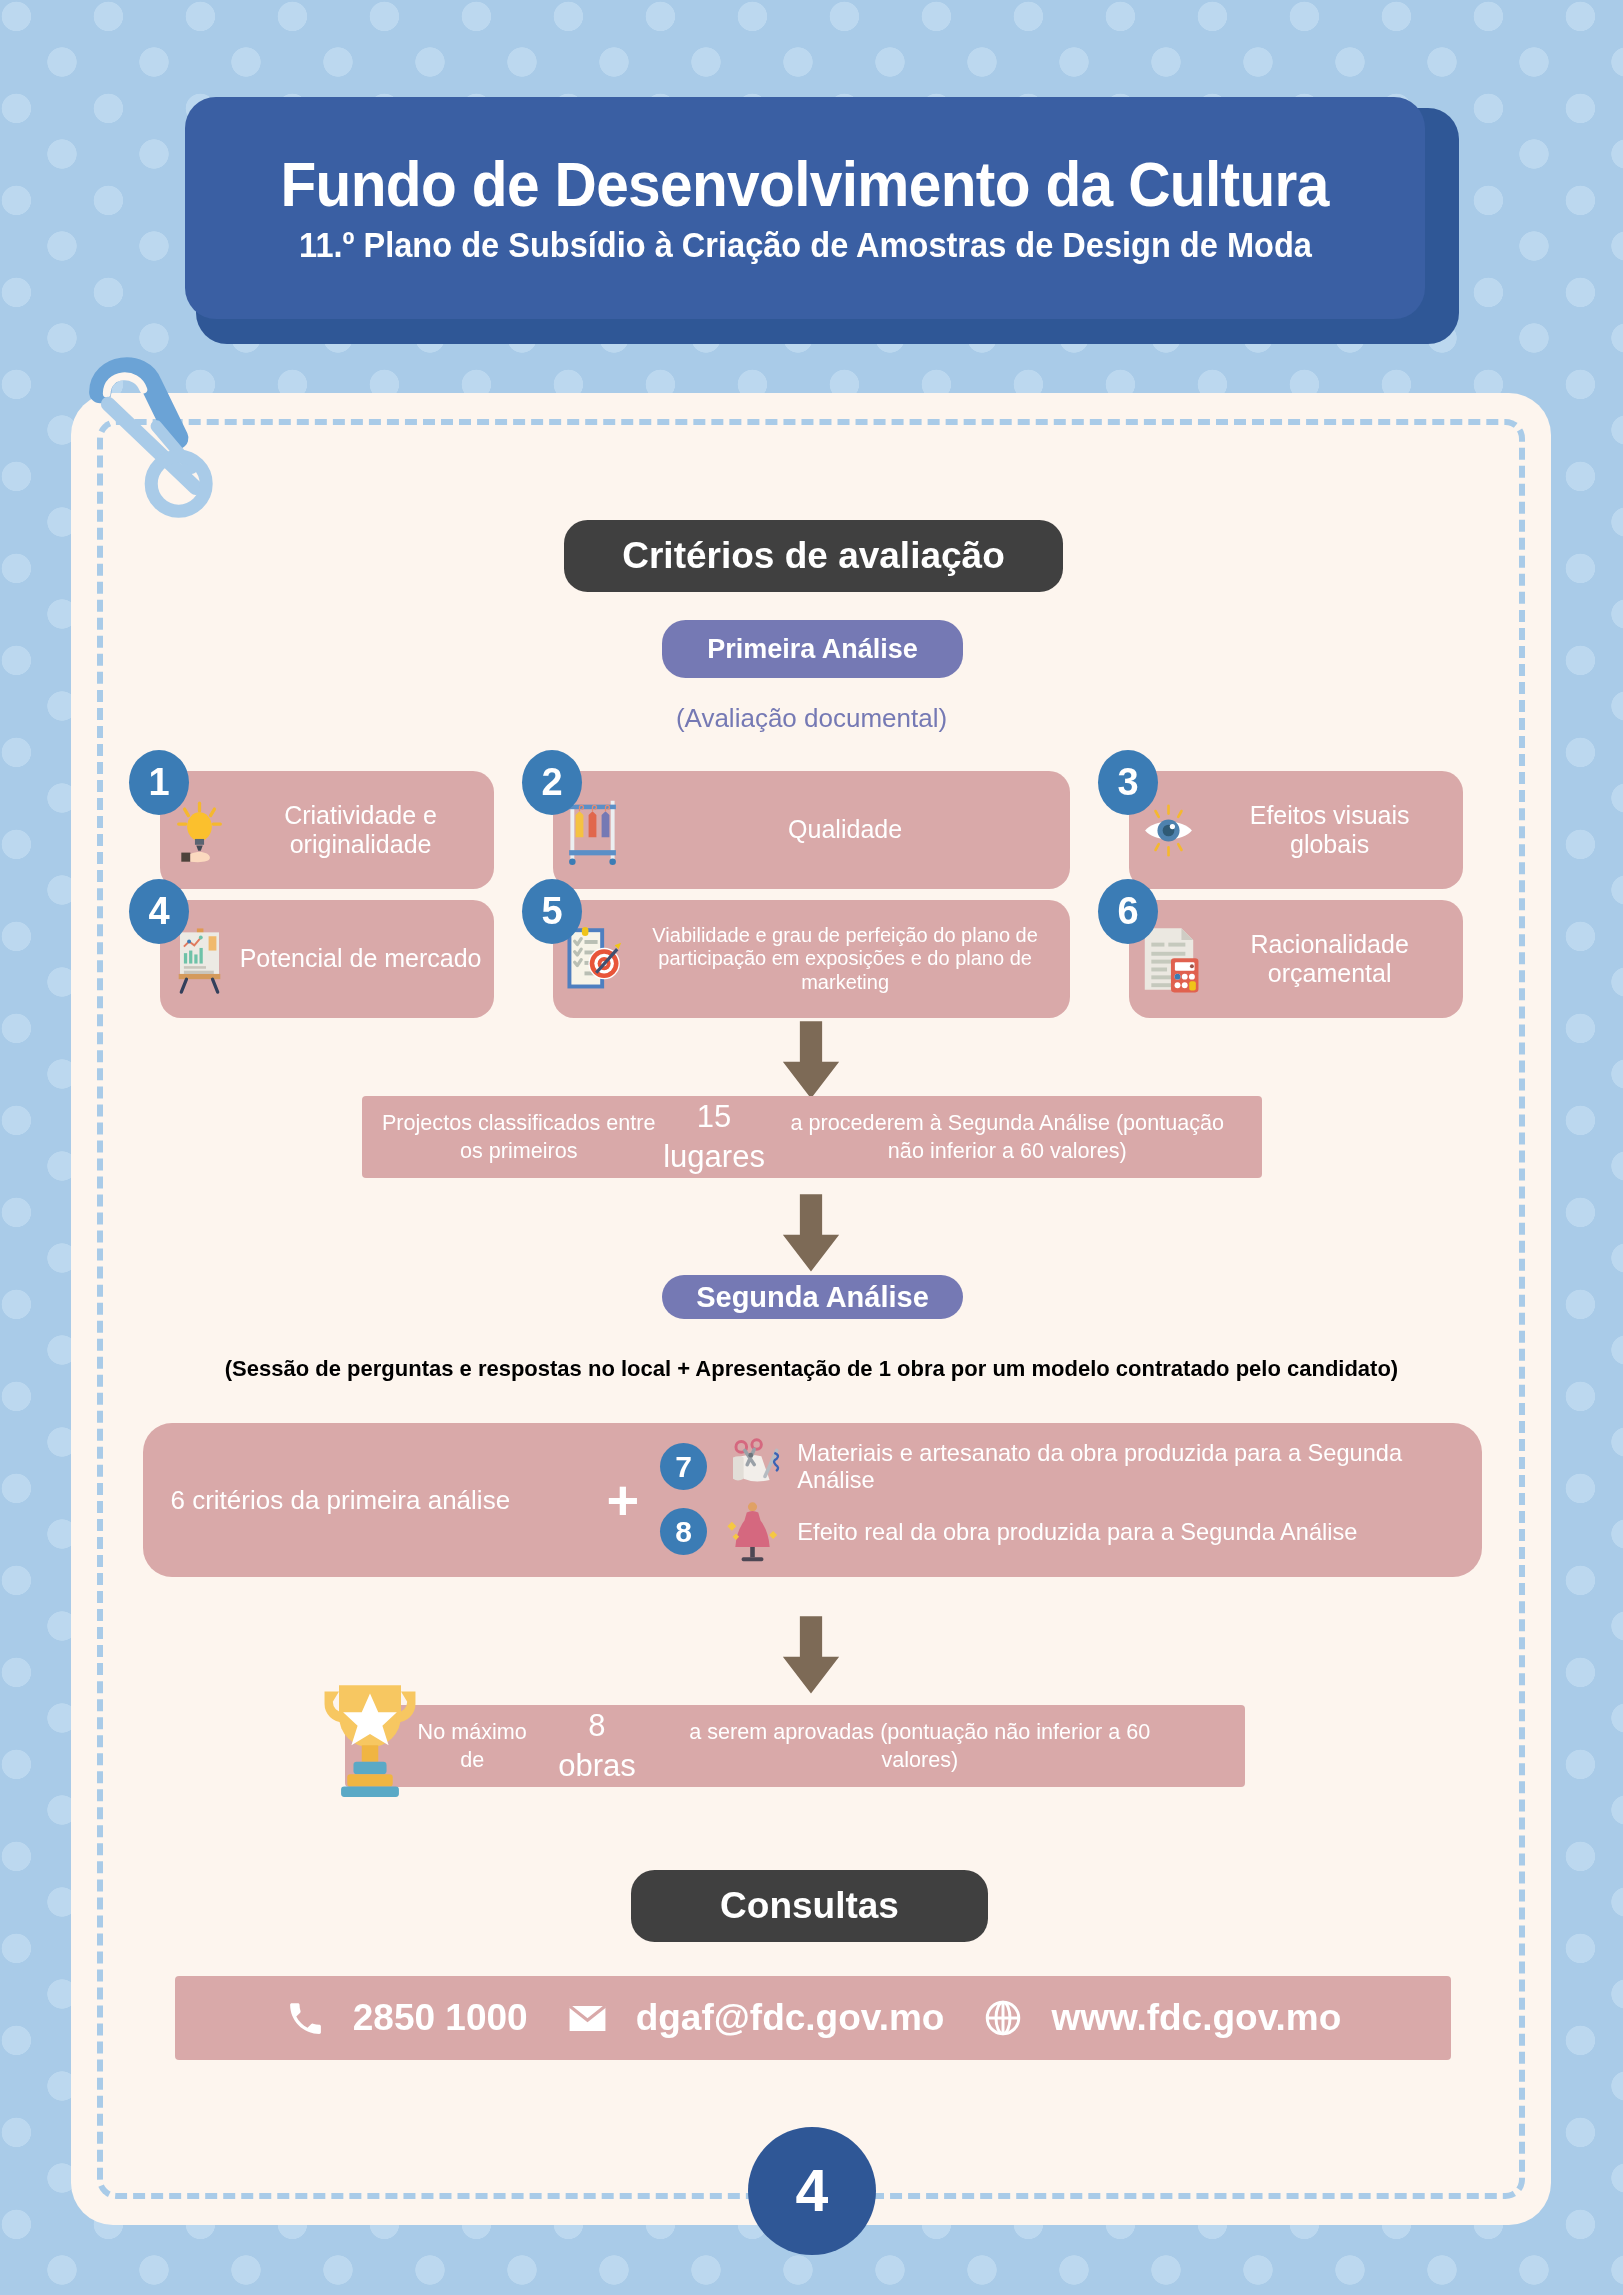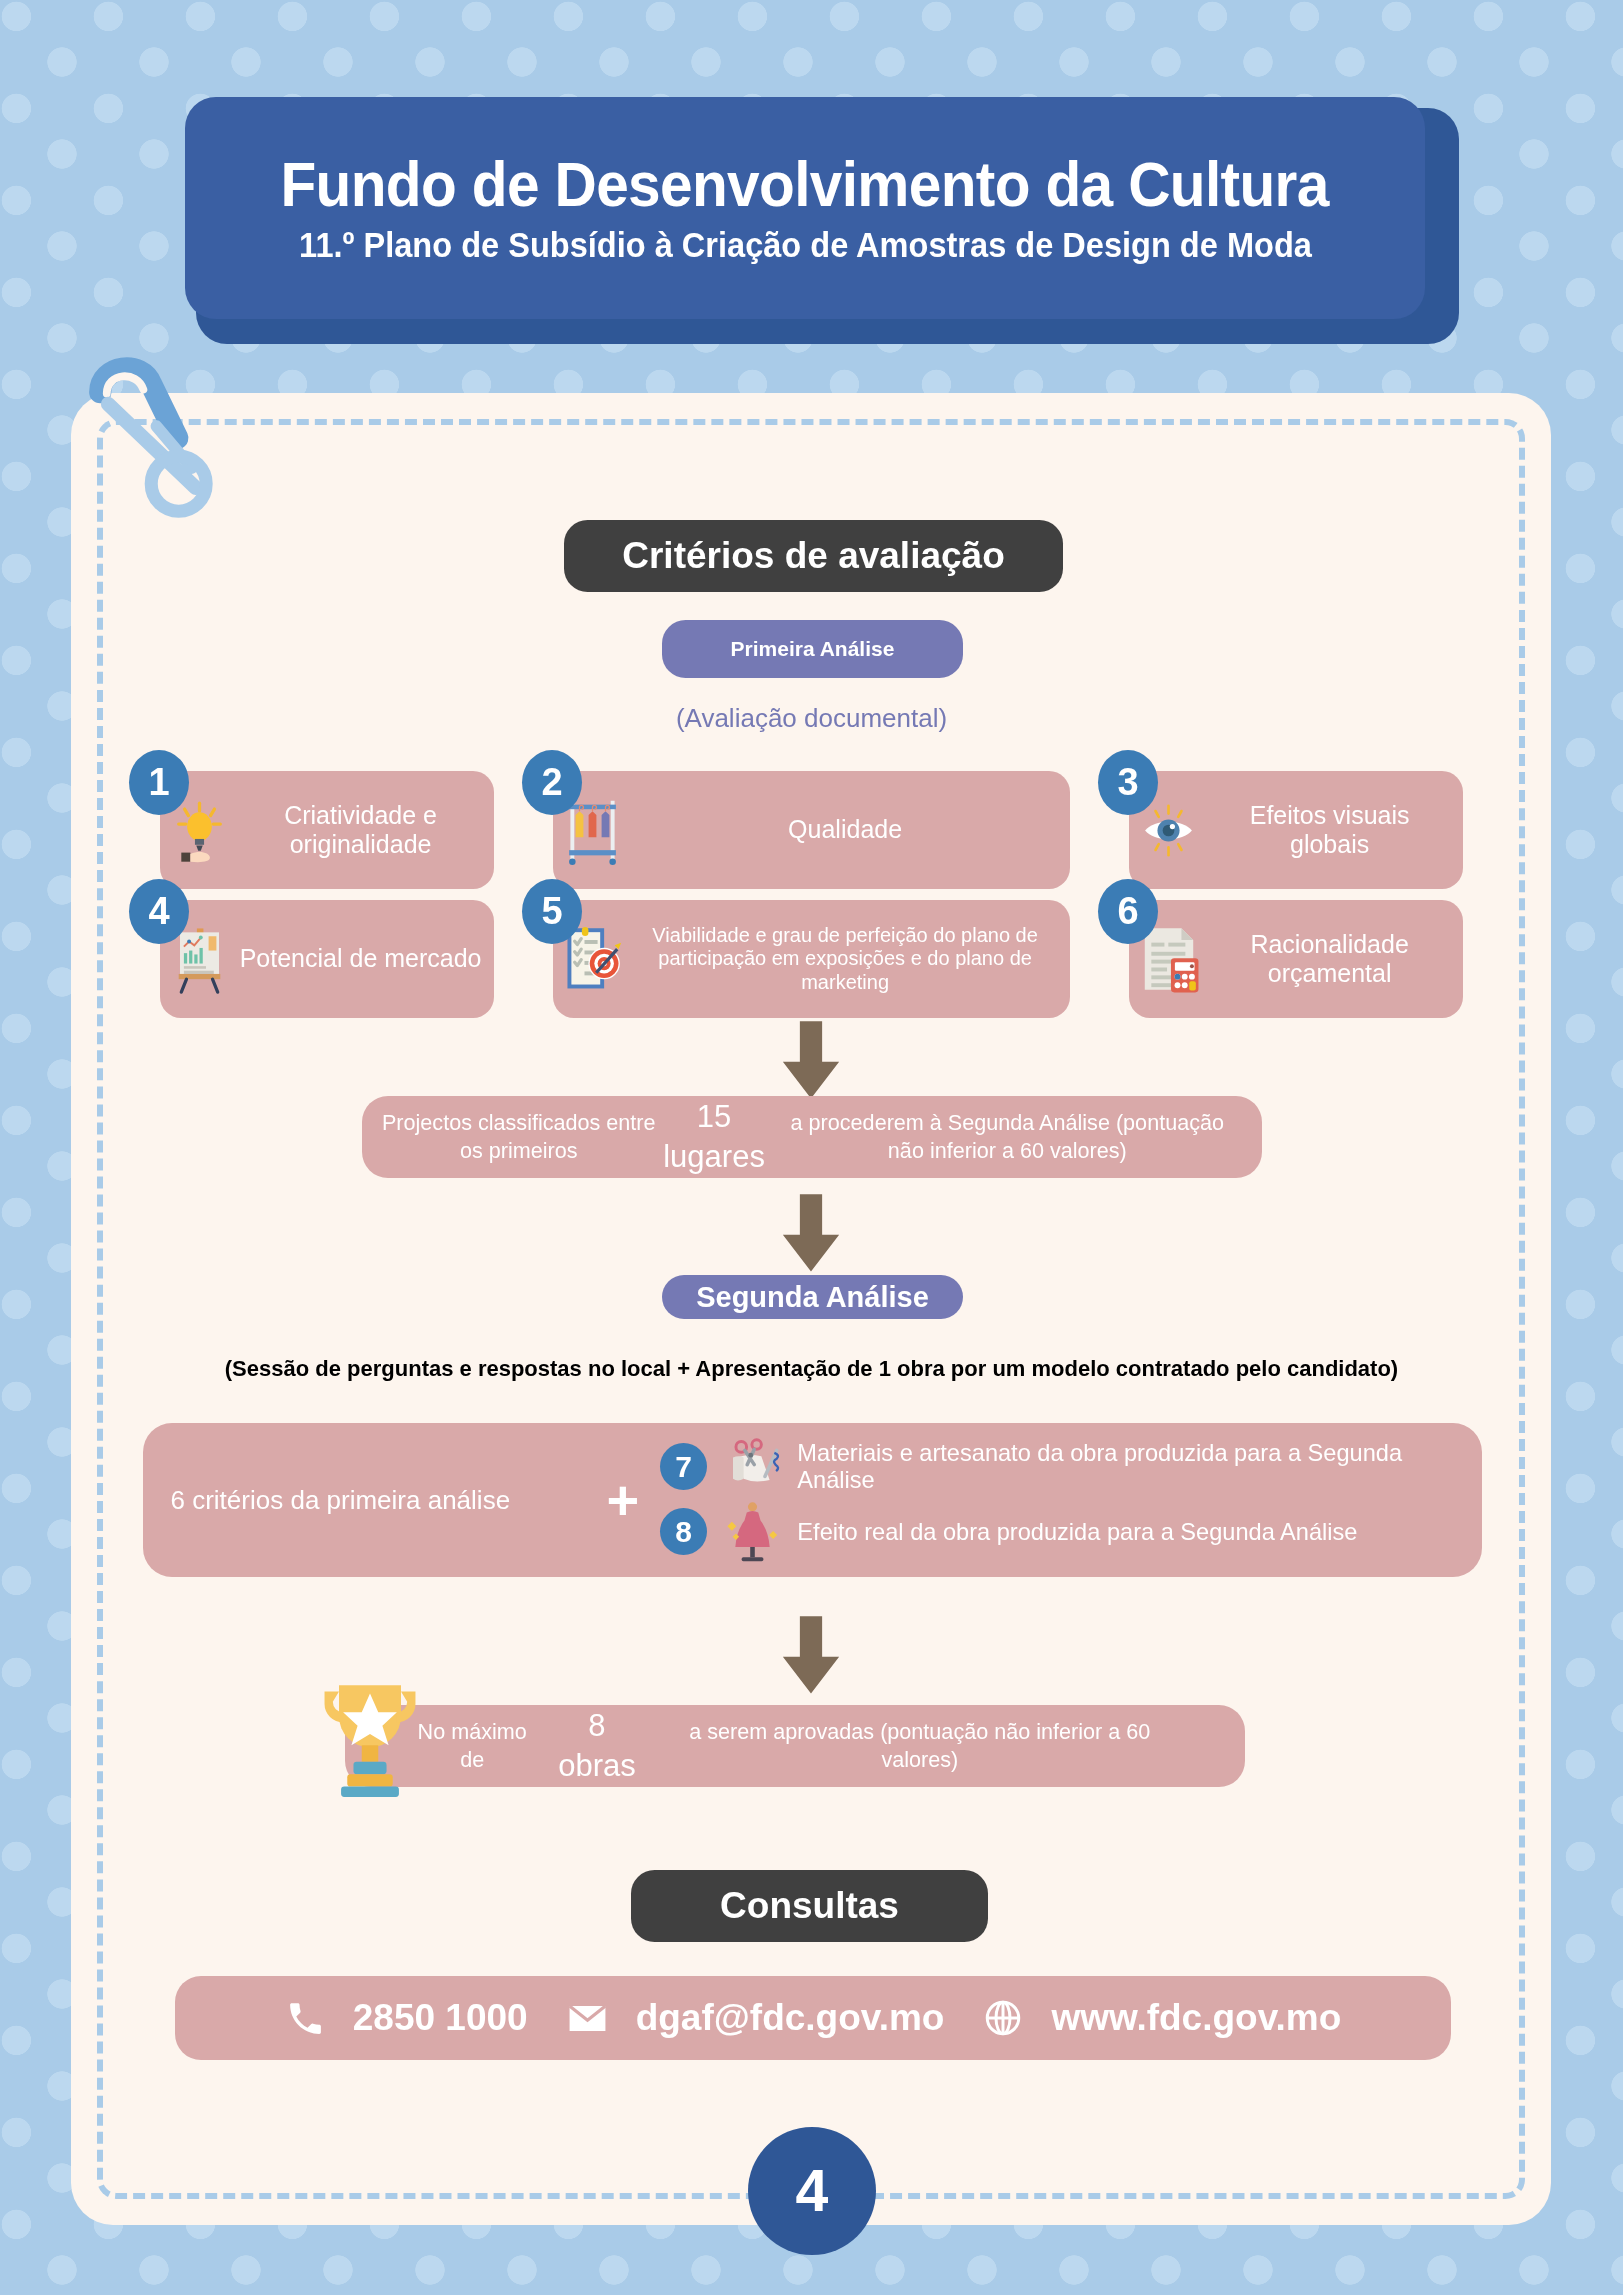--- a/index.html
+++ b/index.html
@@ -51,29 +51,29 @@
   }
   
   #pin{position:absolute;left:79px;top:353px;width:151px;height:170px;}
   
   .pill{
     border-radius:23.6px;display:flex;align-items:center;justify-content:center;
     color:#fff;text-align:center;font-weight:bold;
   }
   .pill-rose{background:#404040;}
   .pill-purple{background:#7579b4;}
-  .band{background:#d9a9a9;border-radius:26px;color:#fff;}
+  .band{background:#d9a9a9;border-radius:4px;color:#fff;}
   
   #crit-title{
     position:absolute;left:564px;top:520px;width:499px;height:72px;
     font-size:37px;
   }
   #first-analysis{
     position:absolute;left:662px;top:620px;width:301px;height:58px;
-    font-size:21px;
+    font-size:27px;
   }
   #first-analysis-sub{
     position:absolute;left:0;right:0;top:703px;text-align:center;
     color:#7579b4;font-size:26px;font-weight:normal;
   }
   
   .crit{
     position:absolute;background:#d9a9a9;border-radius:21px;
     display:flex;align-items:center;color:#fff;
   }

